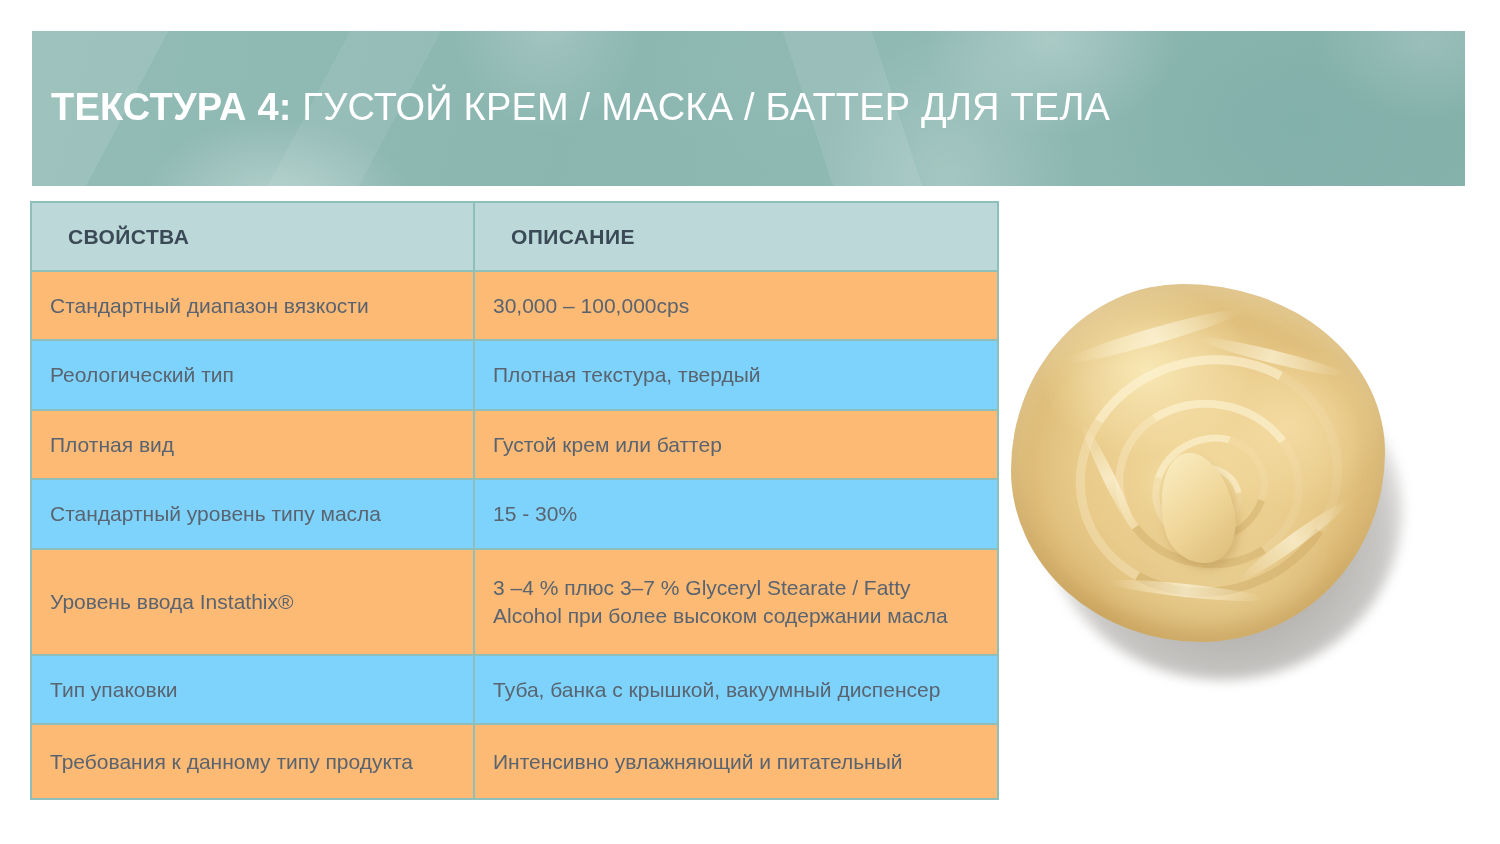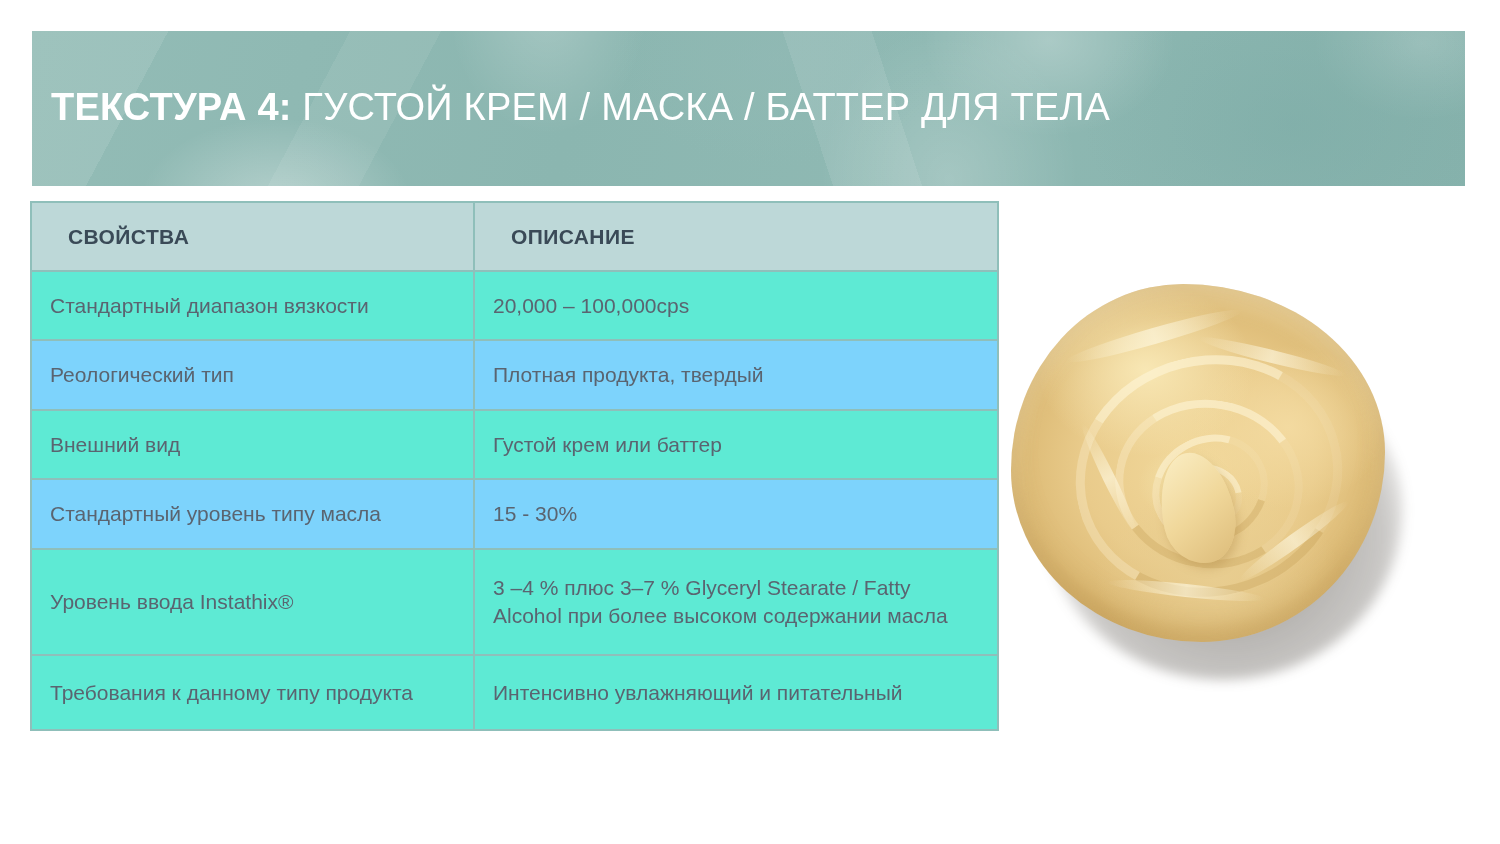--- a/index.html
+++ b/index.html
@@ -94,21 +94,21 @@
     letter-spacing: 0.4px;
     height: 67px;
     padding-left: 36px;
   }
   #spec-table tbody td {
     color: #5a6470;
     font-size: 21px;
     font-weight: 400;
     line-height: 1.32;
   }
-  #spec-table tbody tr.row-tint td { background: #5eead4; }
+  #spec-table tbody tr.row-tint td { background: #fdba74; }
   #spec-table tbody tr.row-plain td { background: #7dd3fc; }
 
   #spec-table tbody tr.h-71 td { height: 67px; }
   #spec-table tbody tr.h-72 td { height: 68px; }
   #spec-table tbody tr.h-108 td { height: 104px; }
   #spec-table tbody tr.h-77 td { height: 73px; }
 
   
   #product-figure {
     position: absolute;
@@ -196,37 +196,41 @@
   </colgroup>
   <thead>
     <tr>
       <th>СВОЙСТВА</th>
       <th>ОПИСАНИЕ</th>
     </tr>
   </thead>
   <tbody>
     <tr class="row-tint h-71">
       <td>Стандартный диапазон вязкости</td>
-      <td>20,000 – 100,000cps</td>
+      <td>30,000 – 100,000cps</td>
     </tr>
     <tr class="row-plain h-72">
       <td>Реологический тип</td>
-      <td>Плотная продукта, твердый</td>
+      <td>Плотная текстура, твердый</td>
     </tr>
     <tr class="row-tint h-71">
-      <td>Внешний вид</td>
+      <td>Плотная вид</td>
       <td>Густой крем или баттер</td>
     </tr>
     <tr class="row-plain h-72">
       <td>Стандартный уровень типу масла</td>
       <td>15 - 30%</td>
     </tr>
     <tr class="row-tint h-108">
       <td>Уровень ввода Instathix®</td>
       <td>3 –4 % плюс 3–7 % Glyceryl Stearate / Fatty Alcohol при более высоком содержании масла</td>
+    </tr>
+    <tr class="row-plain h-71">
+      <td>Тип упаковки</td>
+      <td>Туба, банка с крышкой, вакуумный диспенсер</td>
     </tr>
     <tr class="row-tint h-77">
       <td>Требования к данному типу продукта</td>
       <td>Интенсивно увлажняющий и питательный</td>
     </tr>
   </tbody>
 </table>
 
 <div id="product-figure">
   <div id="product-shadow"></div>

